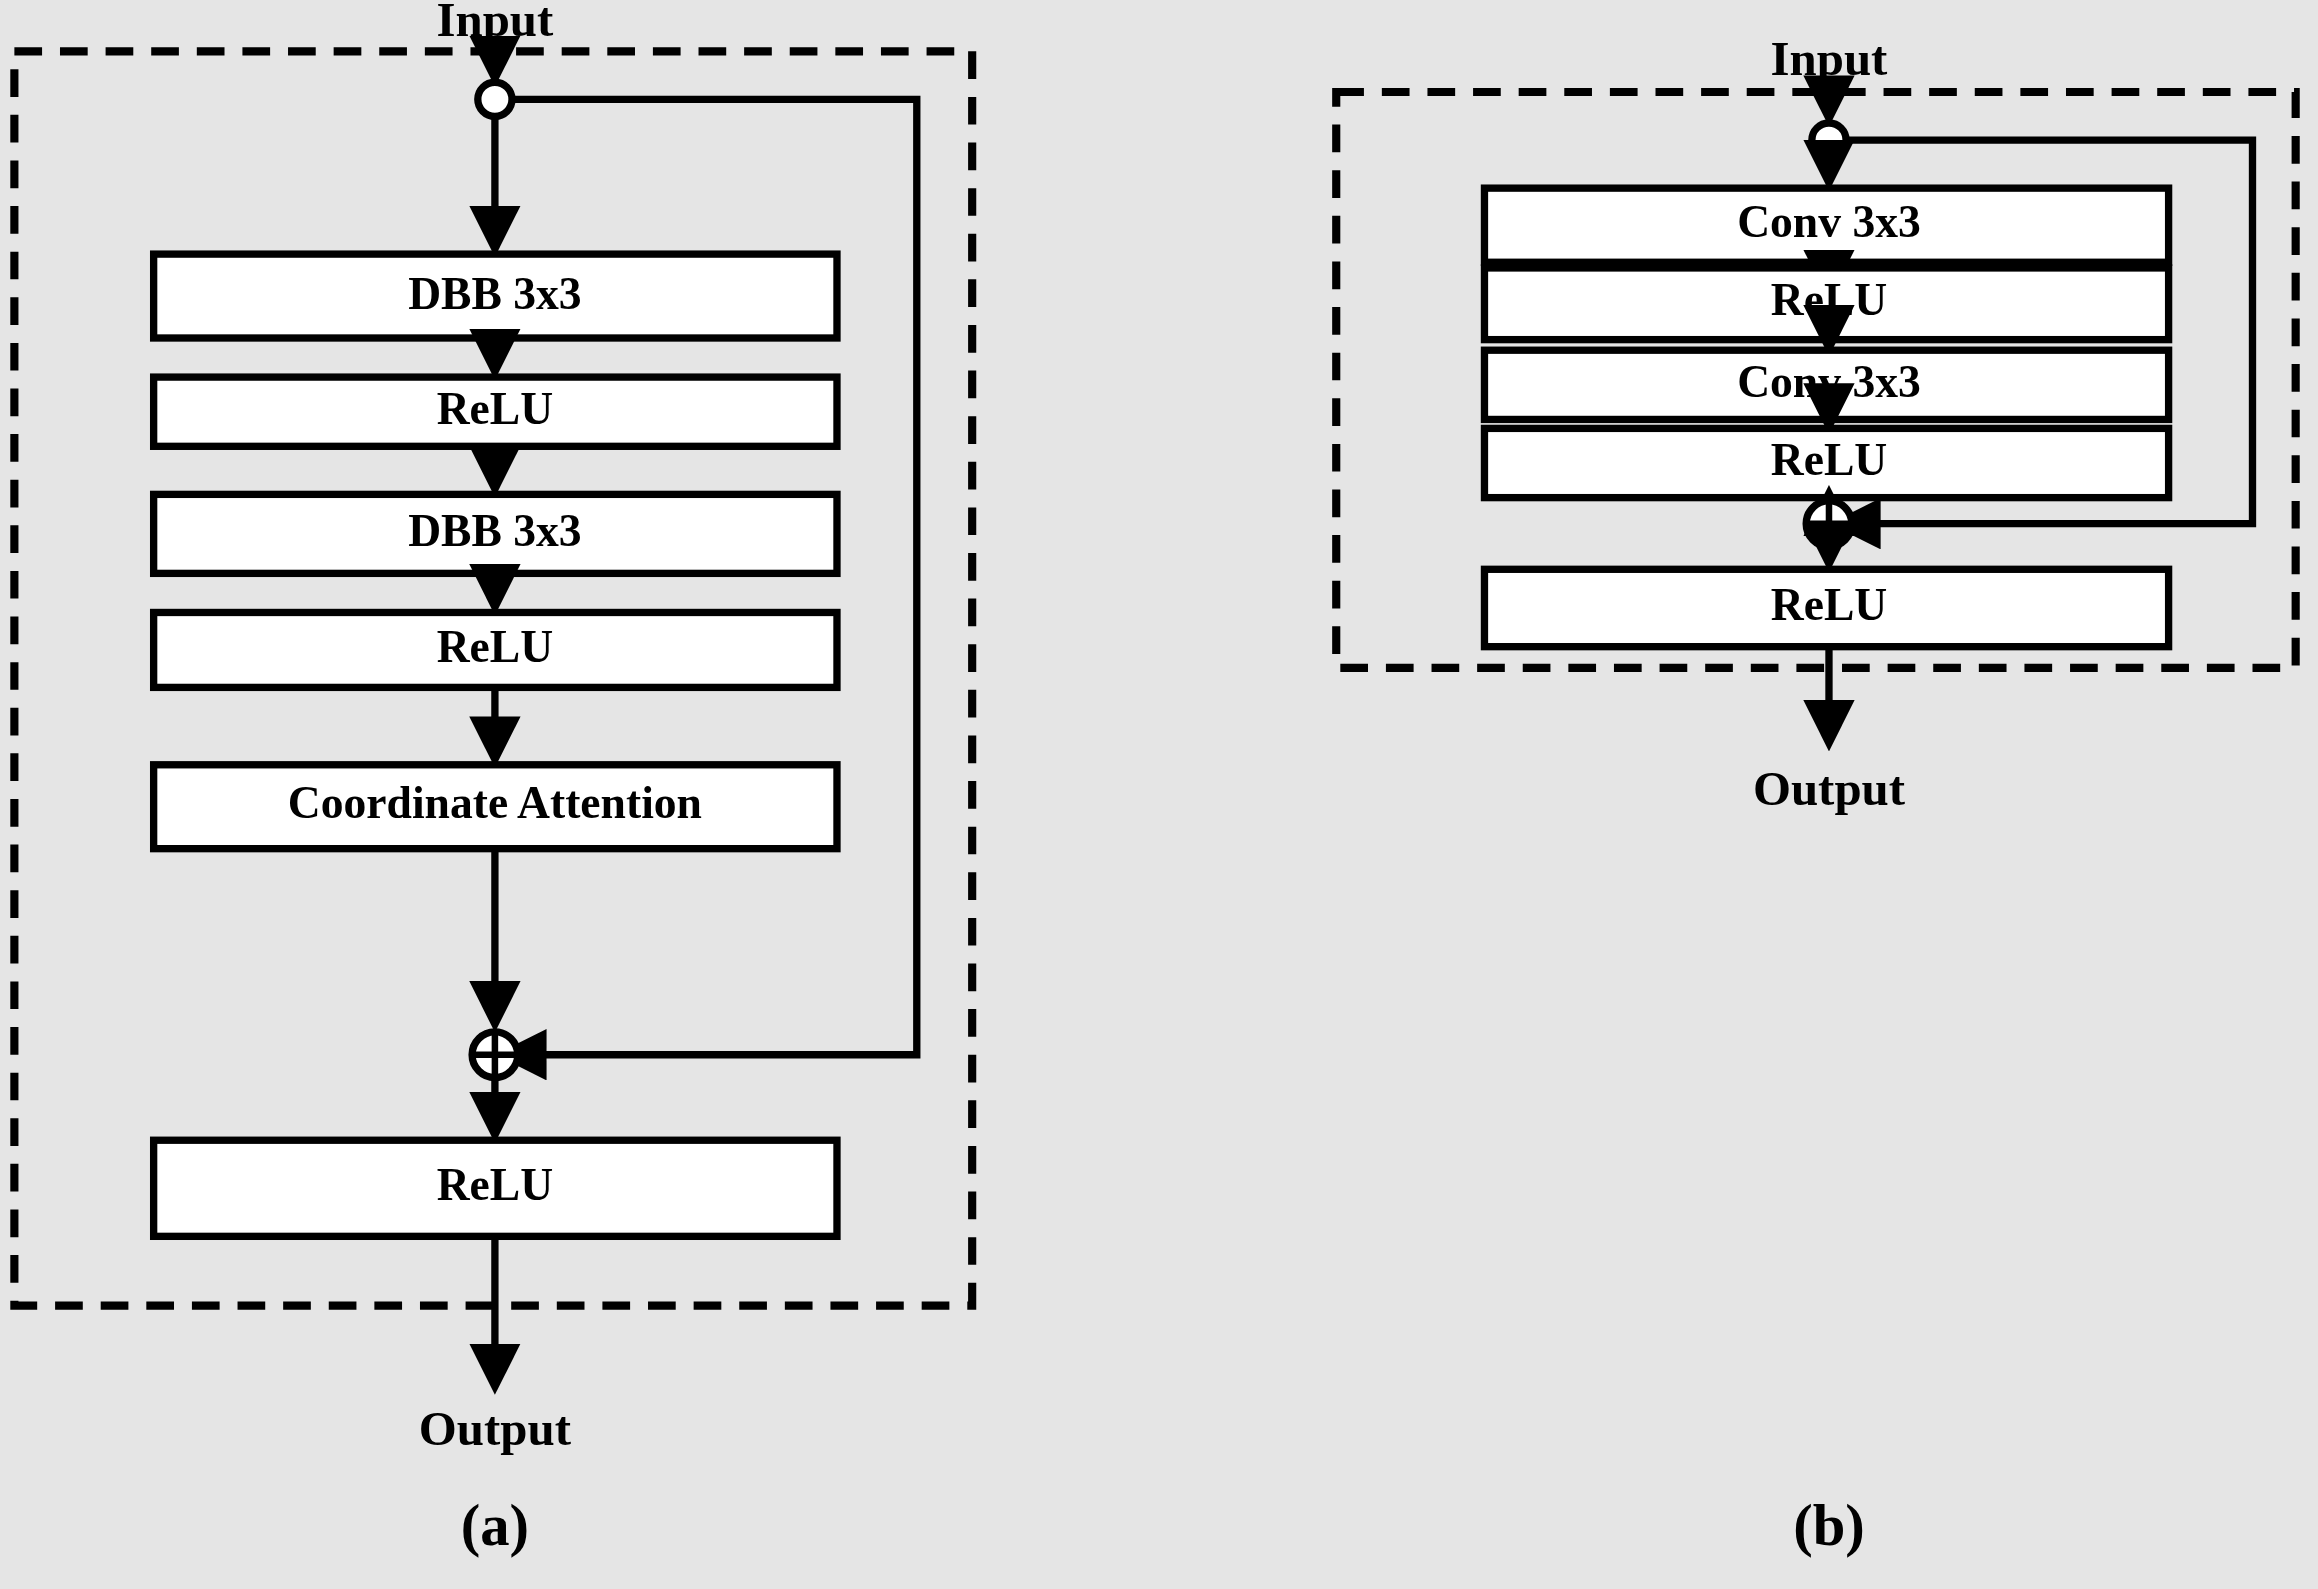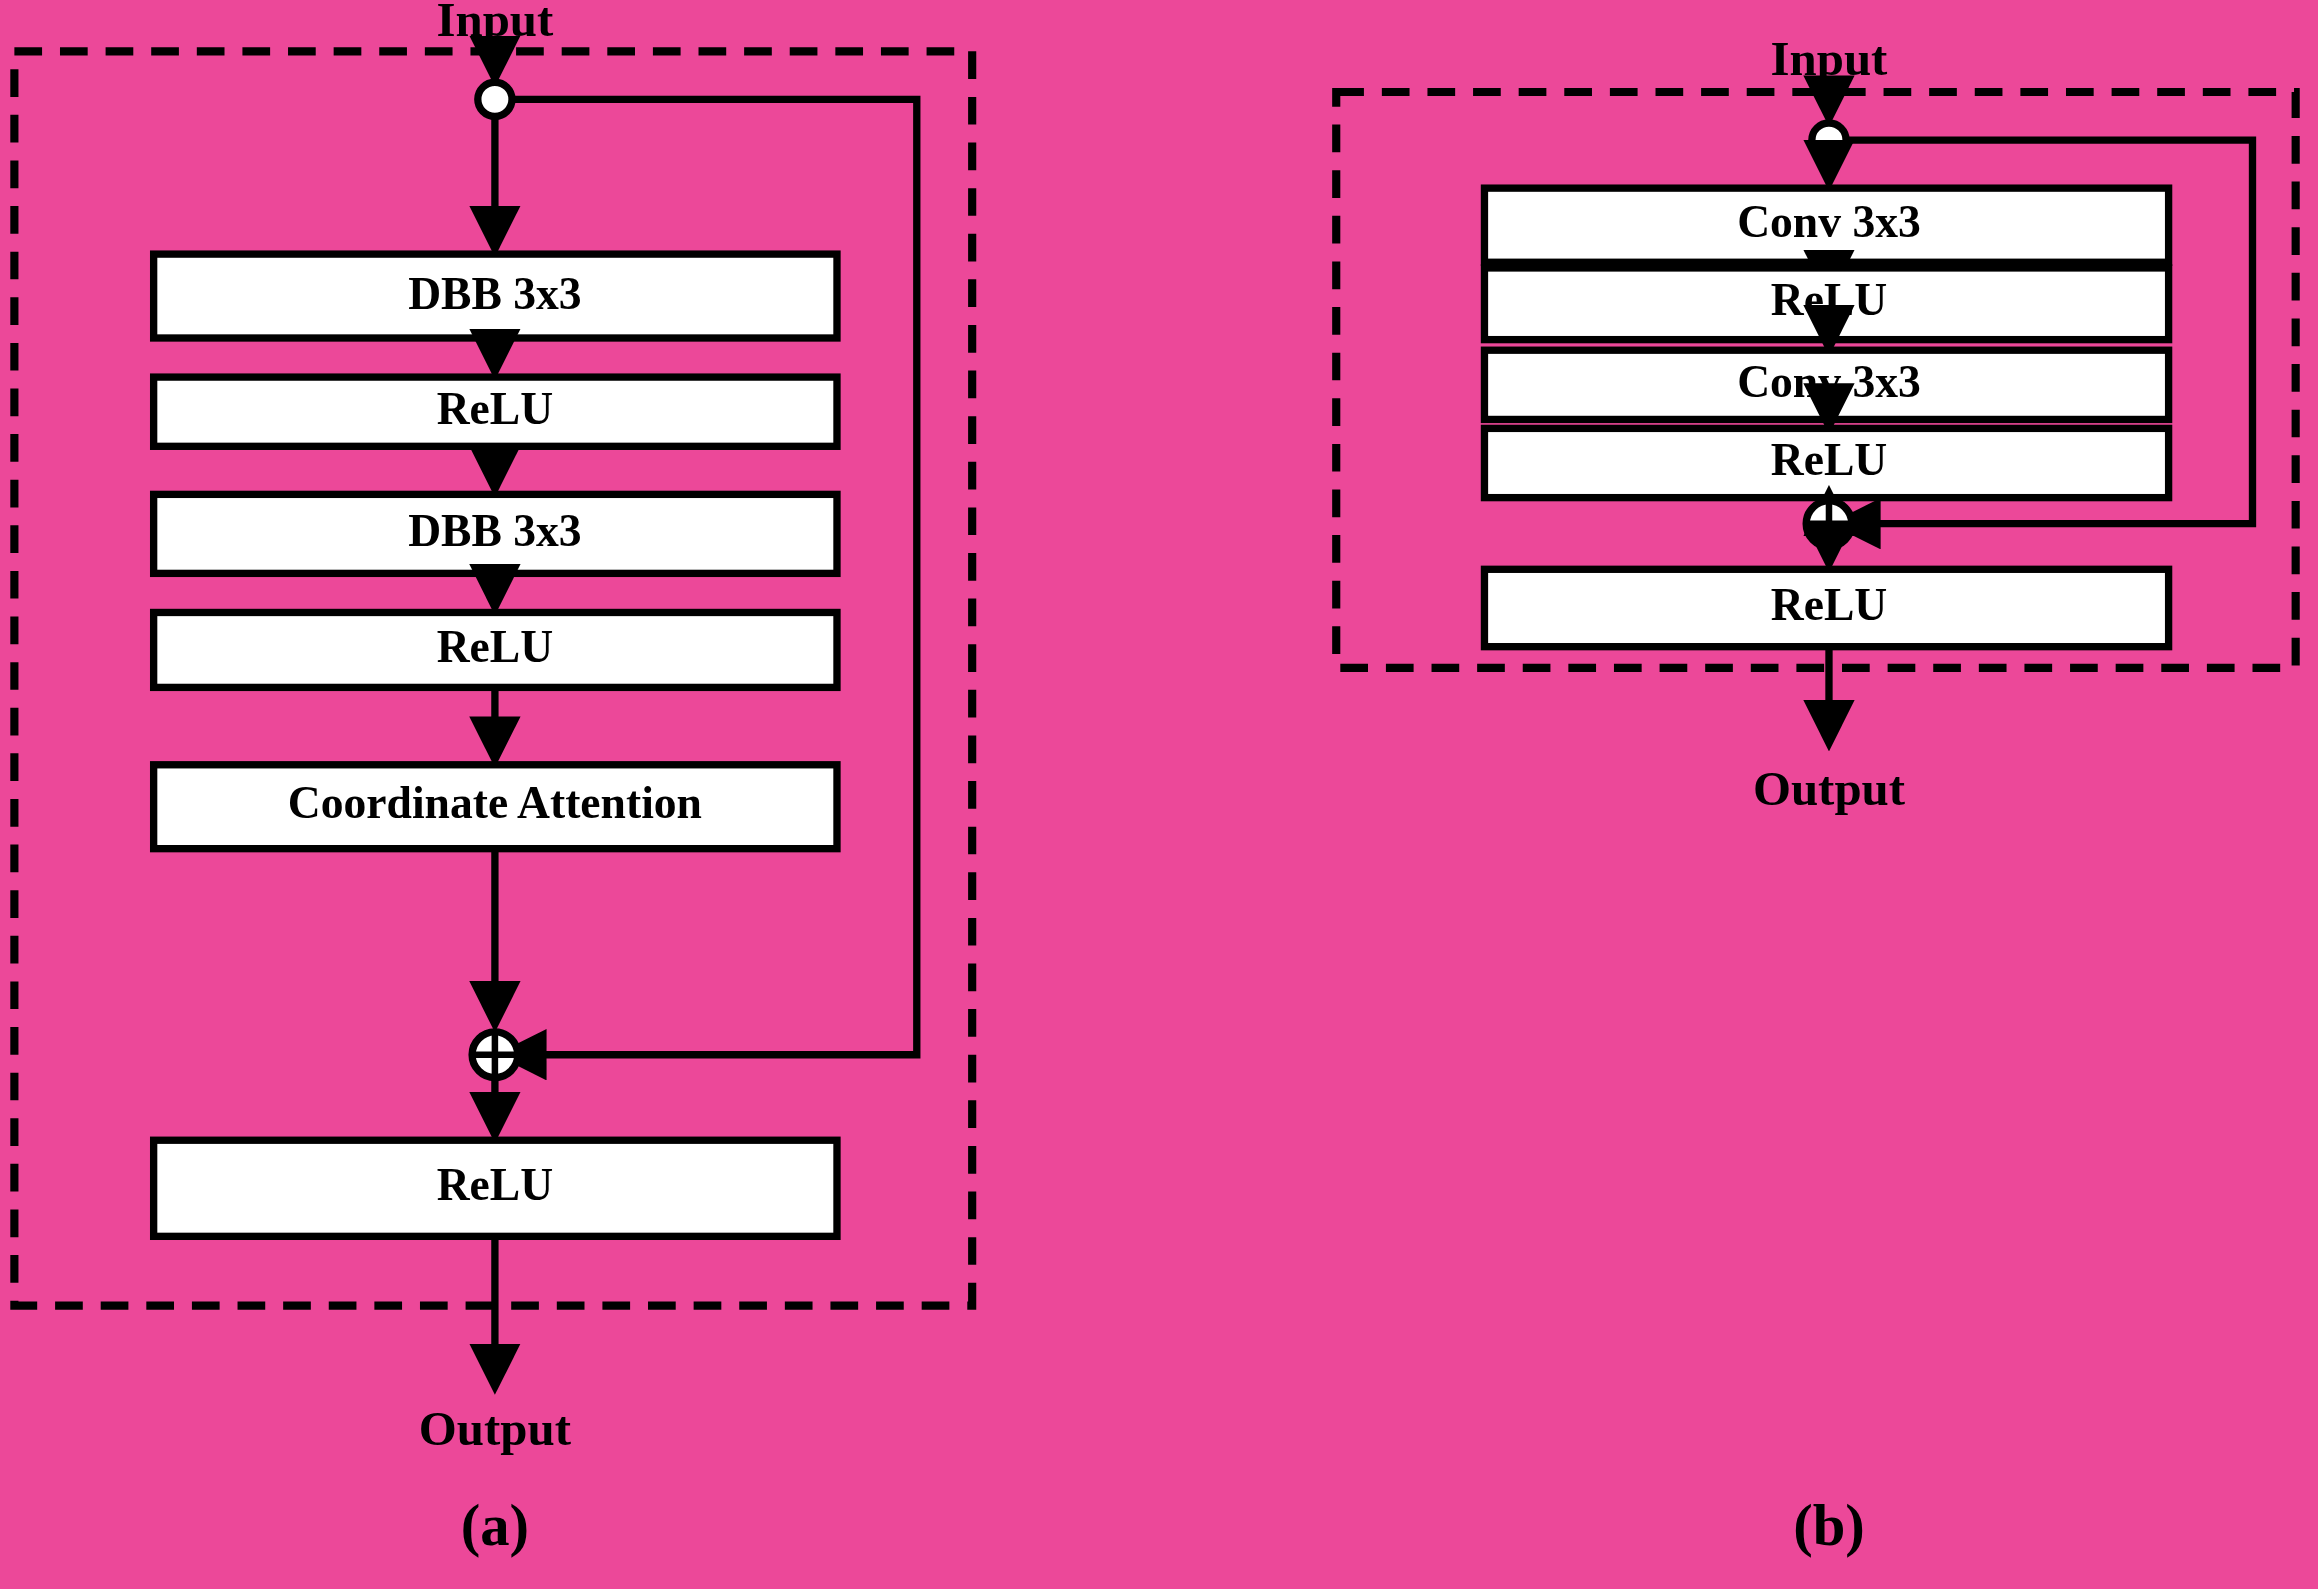--- a/index.html
+++ b/index.html
@@ -11,21 +11,21 @@
   body {
     width: 2319px;
     height: 1589px;
     font-family: "Liberation Serif", "DejaVu Serif", serif;
     overflow: hidden;
   }
   #figure-root {
     position: relative;
     width: 2319px;
     height: 1589px;
-    background: #ec4899;
+    background: #e5e5e5;
   }
   svg.diagram-svg {
     position: absolute;
     top: 0;
     left: 0;
     width: 2319px;
     height: 1589px;
     display: block;
   }
   .flow-box {

